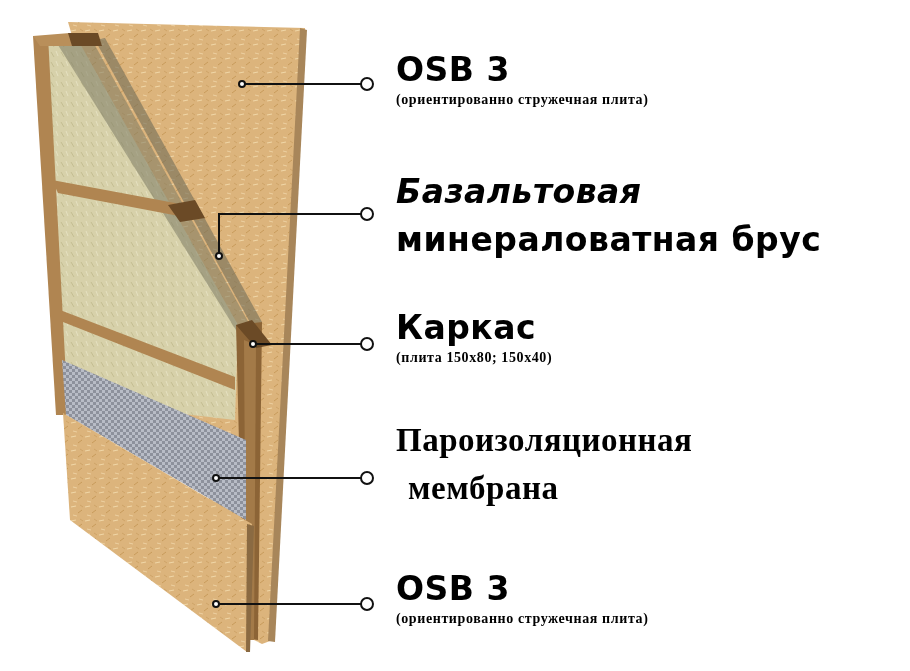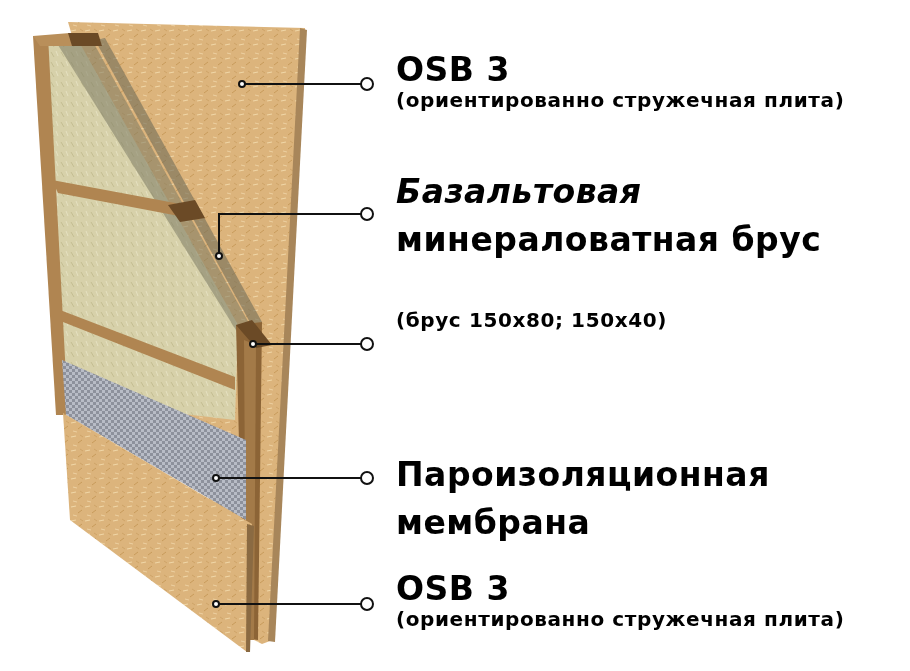--- a/index.html
+++ b/index.html
@@ -1,20 +1,20 @@
 <!DOCTYPE html>
 <html><head>
 <meta charset="utf-8">
 <style>
   html, body { margin:0; padding:0; background:#ffffff; }
   body { width:910px; height:671px; position:relative; overflow:hidden; font-family:"DejaVu Sans", sans-serif; }
   #scene { position:absolute; left:0; top:0; width:910px; height:671px; }
   .label { position:absolute; color:#000000; font-family:"DejaVu Sans", sans-serif; }
   .title { font-weight:bold; font-size:33px; line-height:38px; letter-spacing:0.5px; white-space:nowrap; }
-  .sub { font-weight:bold; font-size:20px; line-height:22px; letter-spacing:0.6px; white-space:nowrap; }
+  .sub { font-weight:bold; font-size:14px; line-height:22px; letter-spacing:0.6px; white-space:nowrap;font-family:Liberation Serif, serif; }
 </style>
 </head>
 <body>
 
 <svg id="scene" viewBox="0 0 910 671" xmlns="http://www.w3.org/2000/svg">
   <defs>
     <pattern id="osbTex" width="14" height="14" patternUnits="userSpaceOnUse">
       <rect width="14" height="14" fill="#dcb47c"></rect>
       <path d="M1 3 L6 2" stroke="#f0d6a6" stroke-width="1.2"></path>
       <path d="M8 9 L12 6" stroke="#c79a5a" stroke-width="1"></path>
@@ -103,24 +103,25 @@
   <div class="title">OSB 3</div>
   <div class="sub">(ориентированно стружечная плита)</div>
 </div>
 
 <div class="label" style="left:396px; top:168px;">
   <div class="title" style="line-height:48px;font-style:italic;">Базальтовая</div>
   <div class="title" style="line-height:48px;">минераловатная брус</div>
 </div>
 
 <div class="label" style="left:396px; top:309px;">
-  <div class="sub">(брус 150х80; 150х40)</div>
+  <div class="title">Каркас</div>
+  <div class="sub">(плита 150х80; 150х40)</div>
 </div>
 
-<div class="label" style="left:396px; top:451px;">
+<div class="label" style="left:396px; top:416px;font-family:Liberation Serif, serif;">
   <div class="title" style="line-height:48px;">Пароизоляционная</div>
-  <div class="title" style="line-height:48px;">мембрана</div>
+  <div class="title" style="line-height:48px;margin-left:12px;">мембрана</div>
 </div>
 
 <div class="label" style="left:396px; top:570px;">
   <div class="title">OSB 3</div>
   <div class="sub">(ориентированно стружечная плита)</div>
 </div>
 
 </body></html>

